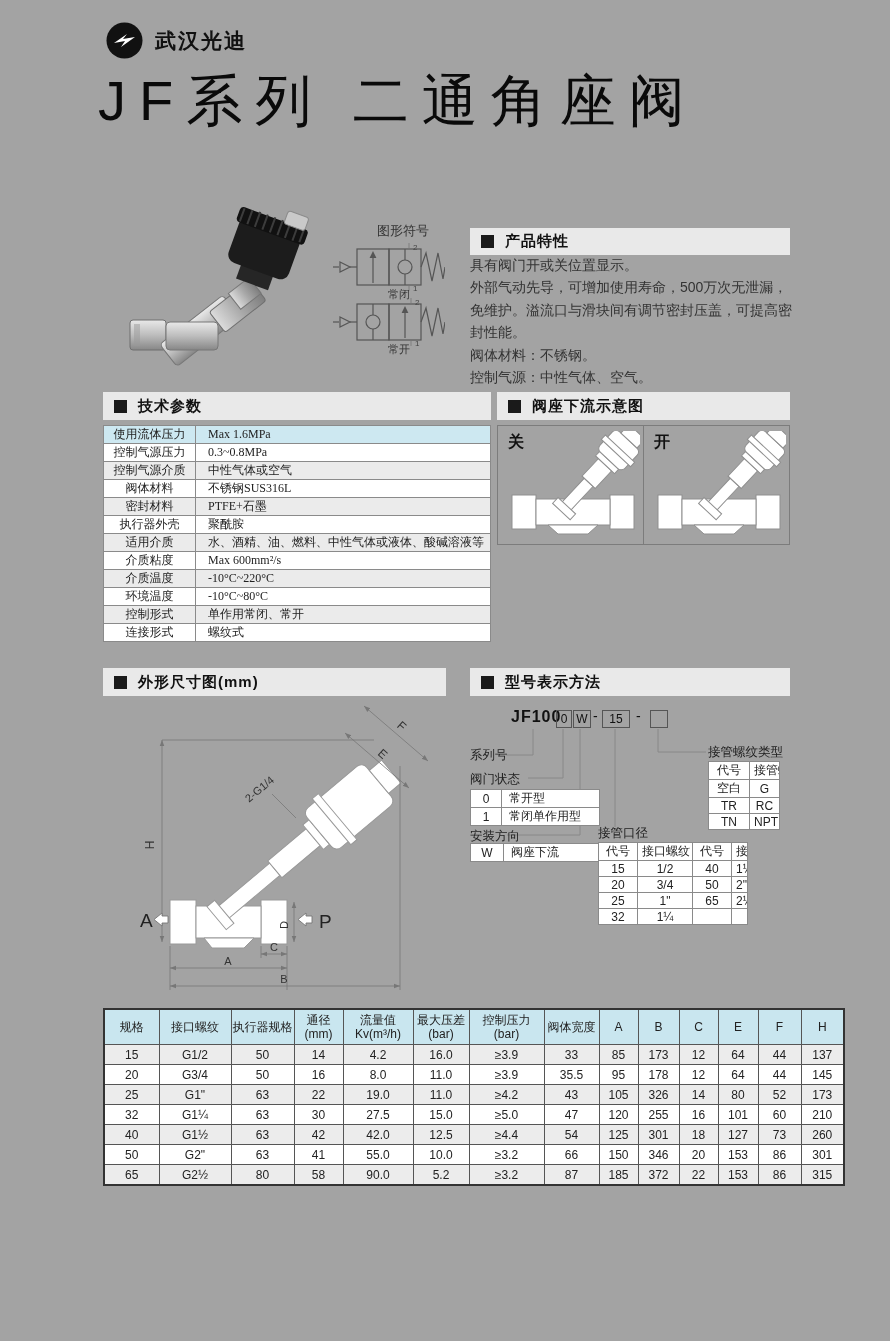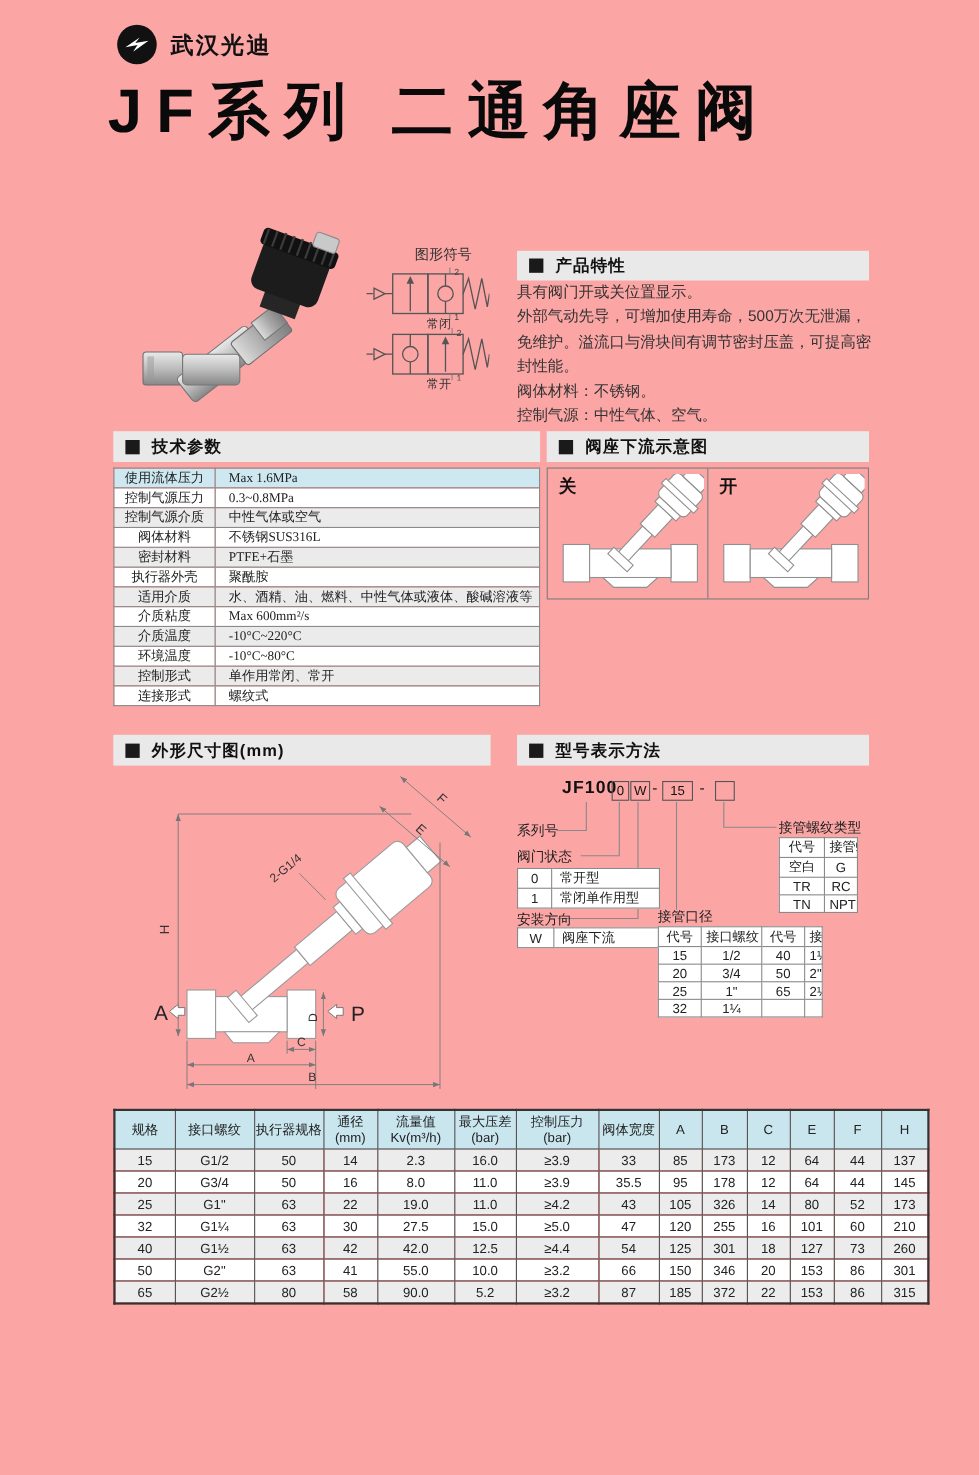--- a/index.html
+++ b/index.html
@@ -1,23 +1,23 @@
 <!DOCTYPE html>
 <html><head>
 <meta charset="utf-8">
 <style>
   html,body{margin:0;padding:0;background:#fff;}
-  .page{position:relative;width:890px;height:1341px;background:#fca5a5;overflow:hidden;
+  .page{position:relative;width:890px;height:1341px;background:#a3a3a3;overflow:hidden;
         font-family:"Liberation Sans","DejaVu Sans",sans-serif;color:#222;}
   .abs{position:absolute;}
 
   
   .brand{position:absolute;left:106px;top:22px;display:flex;align-items:center;gap:12px;}
   .brand-name{font-size:21px;font-weight:bold;color:#111;letter-spacing:2px;}
-  .page-title{position:absolute;left:98px;top:64px;font-size:56px;font-weight:700;color:#0a0a0a;
+  .page-title{position:absolute;left:98px;top:64px;font-size:56px;font-weight:400;color:#0a0a0a;
               letter-spacing:13px;white-space:nowrap;}
 
   
   .sec-title{position:absolute;height:28px;background:#e9e9e9;display:flex;align-items:center;
              gap:11px;padding-left:11px;box-sizing:border-box;}
   .sec-title .sq{width:13px;height:13px;background:#1a1a1a;flex:0 0 auto;}
   .sec-title .txt{font-size:15px;font-weight:bold;color:#111;letter-spacing:1px;}
 
   
   .features{position:absolute;left:470px;top:254px;width:322px;font-size:14px;line-height:22.4px;color:#333;}
@@ -466,21 +466,21 @@
         <th>F</th>
         <th>H</th>
       </tr>
     </thead>
     <tbody>
         <tr>
         <td>15</td>
           <td>G1/2</td>
         <td>50</td>
           <td>14</td>
-        <td>2.3</td>
+        <td>4.2</td>
           <td>16.0</td>
         <td>≥3.9</td>
           <td>33</td>
         <td>85</td>
           <td>173</td>
         <td>12</td>
           <td>64</td>
         <td>44</td>
           <td>137</td>
       </tr>

